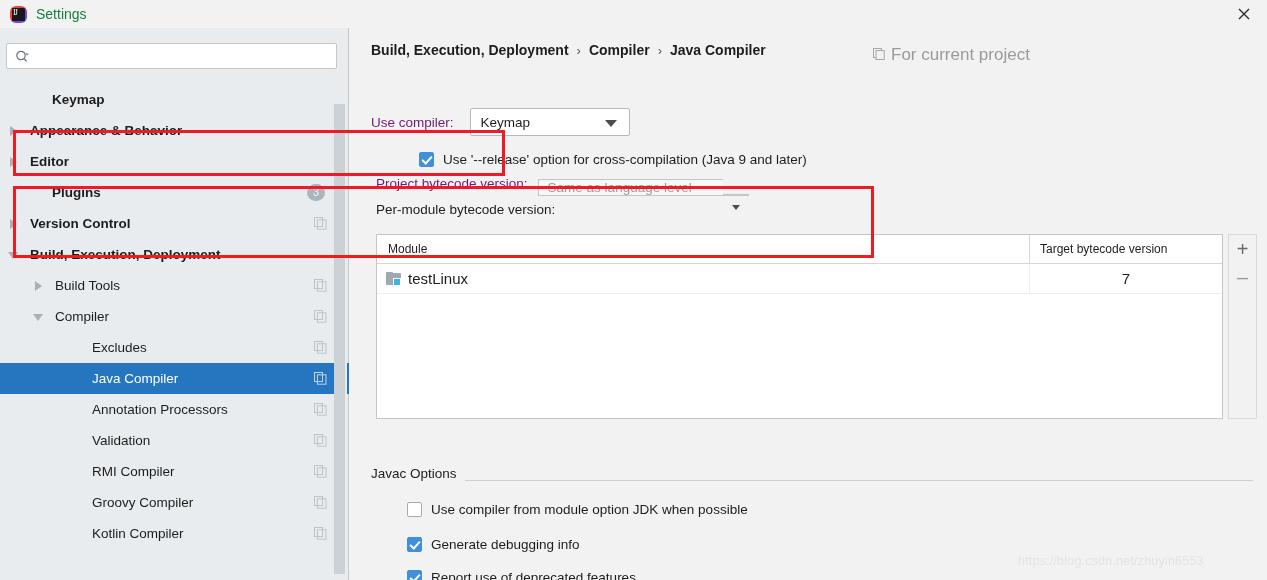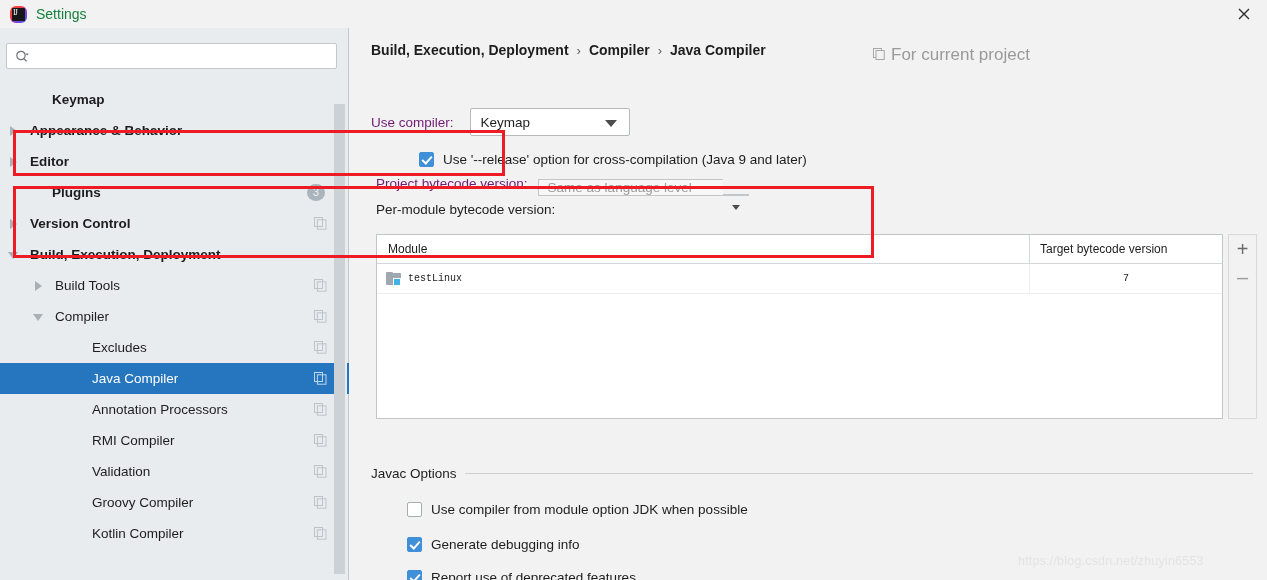--- a/index.html
+++ b/index.html
@@ -207,21 +207,21 @@
   }
   .th {
     display: flex; align-items: center; font-size: 12px; color: #1d1d1d;
   }
   .th.module { flex: 0 0 653px; padding-left: 11px; border-right: 1px solid #d4d7da; }
   .th.target { flex: 1; padding-left: 10px; }
   .trow {
     height: 30px; display: flex; align-items: stretch;
     border-bottom: 1px solid #eceef0;
   }
-  .td { display: flex; align-items: center; font-size: 10px; color: #1d1d1d; font-family: Liberation Mono, monospace; }
+  .td { display: flex; align-items: center; font-size: 15px; color: #1d1d1d; }
   .td.module { flex: 0 0 653px; padding-left: 9px; border-right: 1px solid #eceef0; }
   .td.target { flex: 1; justify-content: center; }
   .mod-icon {
     width: 15px; height: 14px; flex: 0 0 15px; position: relative; margin-right: 7px;
   }
   .mod-icon .body {
     position: absolute; left: 0; top: 1px; width: 15px; height: 12px;
     background: #9fa8b0; border-radius: 1px;
   }
   .mod-icon .tab {
@@ -241,21 +241,21 @@
   }
   .tool-btn {
     width: 27px; height: 28px; display: flex; align-items: center; justify-content: center;
     color: #6a6a6a; font-size: 20px; line-height: 20px;
   }
   .tool-btn.minus { color: #9a9a9a; }
 
   
   .group-title {
     position: absolute; left: 21px; top: 438px;
-    display: flex; align-items: center; width: 882px;
+    display: flex; align-items: flex-end; width: 882px;
   }
   .group-title .txt { font-size: 13.5px; color: #1d1d1d; padding-right: 8px; }
   .group-title .line { flex: 1; height: 1px; background: #cdd0d3; }
 
   .opt { position: absolute; left: 57px; }
   #opt-0 { top: 474px; }
   #opt-1 { top: 509px; }
   #opt-2 { top: 542px; }
 
   .watermark {
@@ -383,31 +383,31 @@
           <span class="tree-label">Annotation Processors</span>
           <span class="copy-icon"><svg width="13" height="13" viewBox="0 0 13 13">
               <rect x="0.5" y="0.5" width="8" height="9" fill="none" stroke="#9aa3ab"></rect>
               <rect x="3.4" y="2.8" width="8.6" height="9.4" fill="none" stroke="#9aa3ab"></rect>
             </svg></span>
         </div>
         <div class="tree-row">
           <span style="width: 70px; flex: 0 0 70px;"></span>
           <span class="arrow"></span>
           <span style="width: 10px; flex: 0 0 10px;"></span>
+          <span class="tree-label">Validation</span>
+          <span class="copy-icon"><svg width="13" height="13" viewBox="0 0 13 13">
+              <rect x="0.5" y="0.5" width="8" height="9" fill="none" stroke="#9aa3ab"></rect>
+              <rect x="3.4" y="2.8" width="8.6" height="9.4" fill="none" stroke="#9aa3ab"></rect>
+            </svg></span>
+        </div>
+        <div class="tree-row">
+          <span style="width: 70px; flex: 0 0 70px;"></span>
+          <span class="arrow"></span>
+          <span style="width: 10px; flex: 0 0 10px;"></span>
           <span class="tree-label">RMI Compiler</span>
-          <span class="copy-icon"><svg width="13" height="13" viewBox="0 0 13 13">
-              <rect x="0.5" y="0.5" width="8" height="9" fill="none" stroke="#9aa3ab"></rect>
-              <rect x="3.4" y="2.8" width="8.6" height="9.4" fill="none" stroke="#9aa3ab"></rect>
-            </svg></span>
-        </div>
-        <div class="tree-row">
-          <span style="width: 70px; flex: 0 0 70px;"></span>
-          <span class="arrow"></span>
-          <span style="width: 10px; flex: 0 0 10px;"></span>
-          <span class="tree-label">Validation</span>
           <span class="copy-icon"><svg width="13" height="13" viewBox="0 0 13 13">
               <rect x="0.5" y="0.5" width="8" height="9" fill="none" stroke="#9aa3ab"></rect>
               <rect x="3.4" y="2.8" width="8.6" height="9.4" fill="none" stroke="#9aa3ab"></rect>
             </svg></span>
         </div>
         <div class="tree-row">
           <span style="width: 70px; flex: 0 0 70px;"></span>
           <span class="arrow"></span>
           <span style="width: 10px; flex: 0 0 10px;"></span>
           <span class="tree-label">Groovy Compiler</span>

